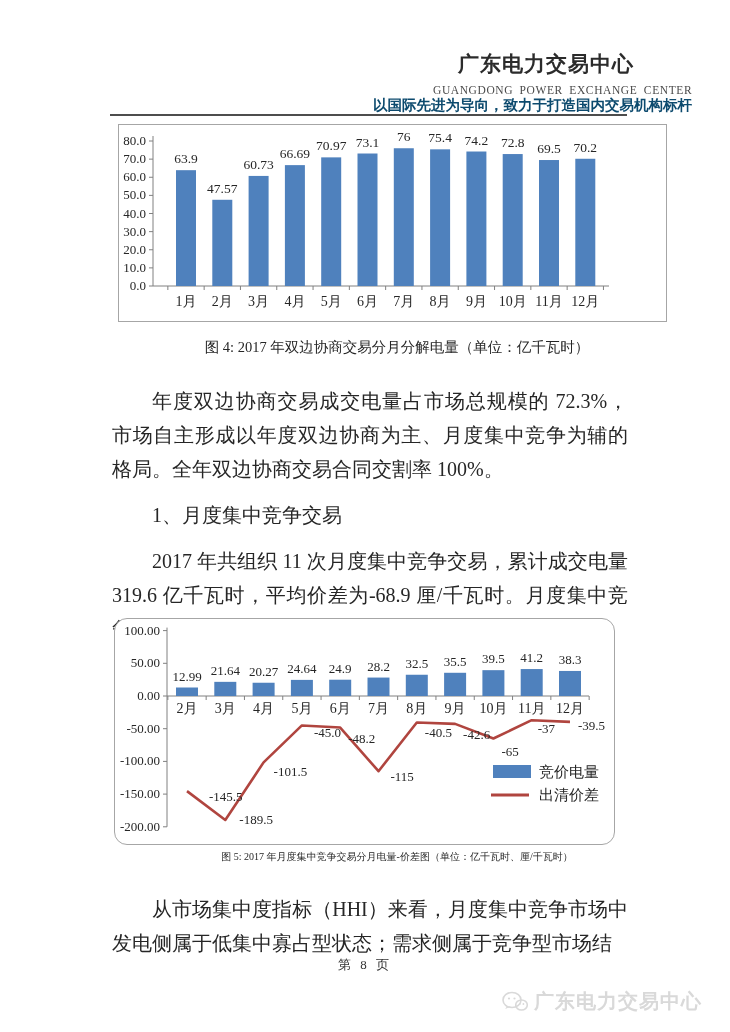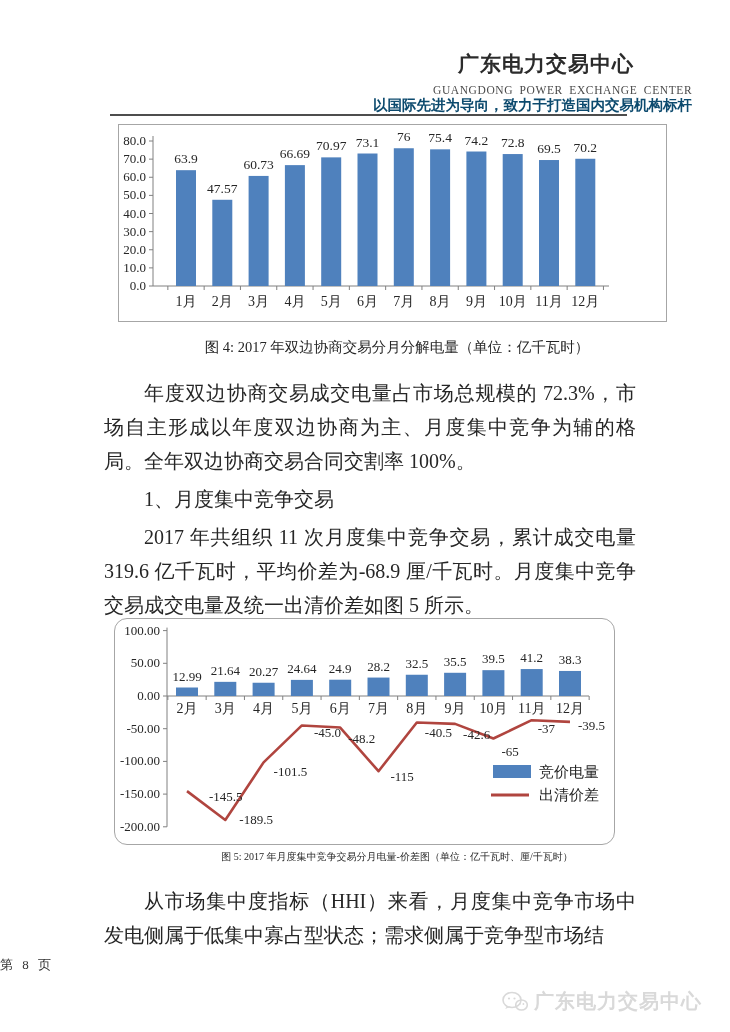--- a/index.html
+++ b/index.html
@@ -22,23 +22,23 @@
 
   .caption{position:absolute;left:0;width:730px;text-align:center;color:#262626;padding-left:32px;}
   .cap1{top:338px;font-size:14.5px;}
   .cap2{top:850px;font-size:10px;}
 
   
   .bodytext{position:absolute;left:100px;width:540px;font-size:20px;line-height:34px;
             text-align:justify;color:#262626;}
   .bt1{top:372px;}
   .bt2{top:880px;}
-  .bodytext p{margin:4px;text-indent:2em;}
-
-  .footer{position:absolute;left:0;top:956px;width:730px;font-size:13px;
+  .bodytext p{margin:12px;text-indent:2em;}
+
+  .footer{position:absolute;left:0;top:956px;width:730px;text-align:center;font-size:13px;
           letter-spacing:3px;color:#333;}
 
   .watermark{position:absolute;right:28px;top:988px;display:flex;align-items:center;gap:6px;color:#d9d9d9;}
   .wm-text{font-family:"Liberation Sans","DejaVu Sans",sans-serif;font-weight:bold;font-size:20px;
            letter-spacing:1px;color:#d9d9d9;}
   .wm-icon{display:inline-block;line-height:0;}
 </style>
 </head>
 <body>
 

